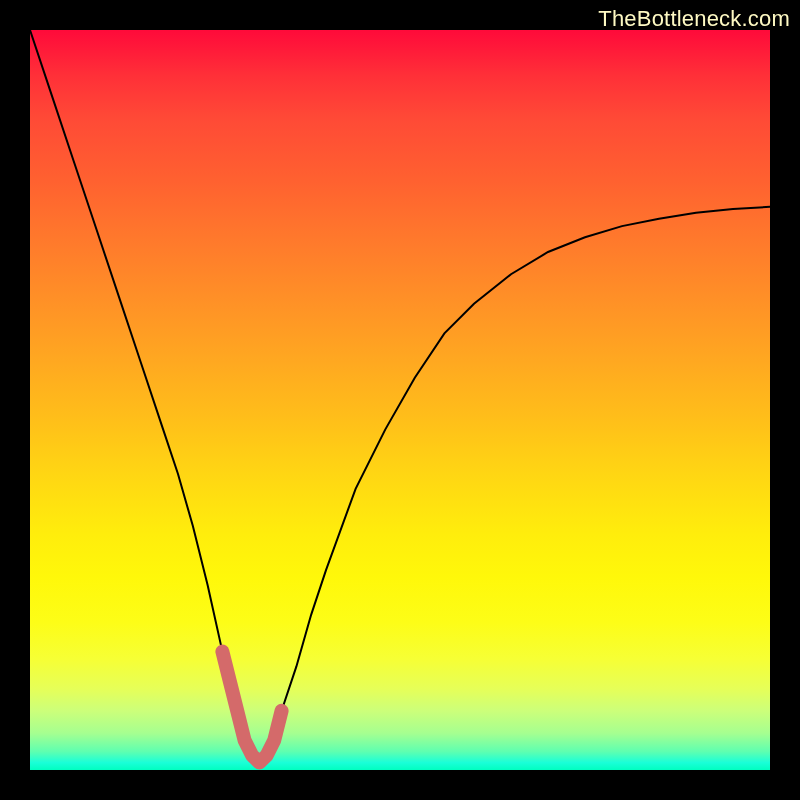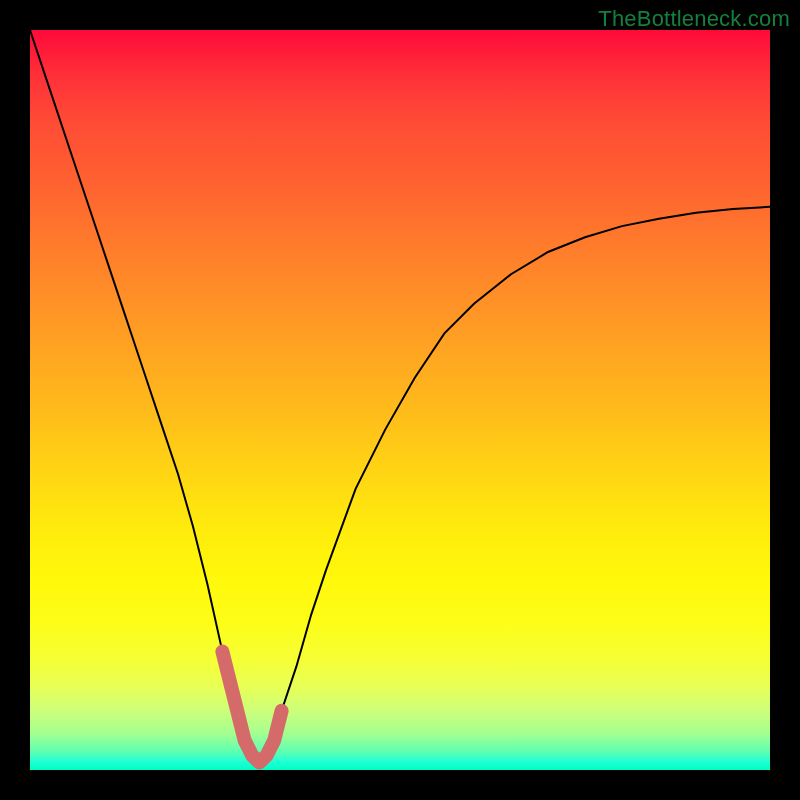--- a/index.html
+++ b/index.html
@@ -42,21 +42,21 @@
       #a6ff90 95%,
       #5fffb0 97.5%,
       #1affd8 99%,
       #00ffc0 100%
     );
   }
   .watermark {
     position: absolute;
     top: 6px;
     right: 10px;
-    color: #15803d;
+    color: #fef9c3;
     font-size: 22px;
     font-weight: 500;
     letter-spacing: 0.2px;
     user-select: none;
   }
   svg.curve {
     position: absolute;
     left: 0;
     top: 0;
     width: 740px;

